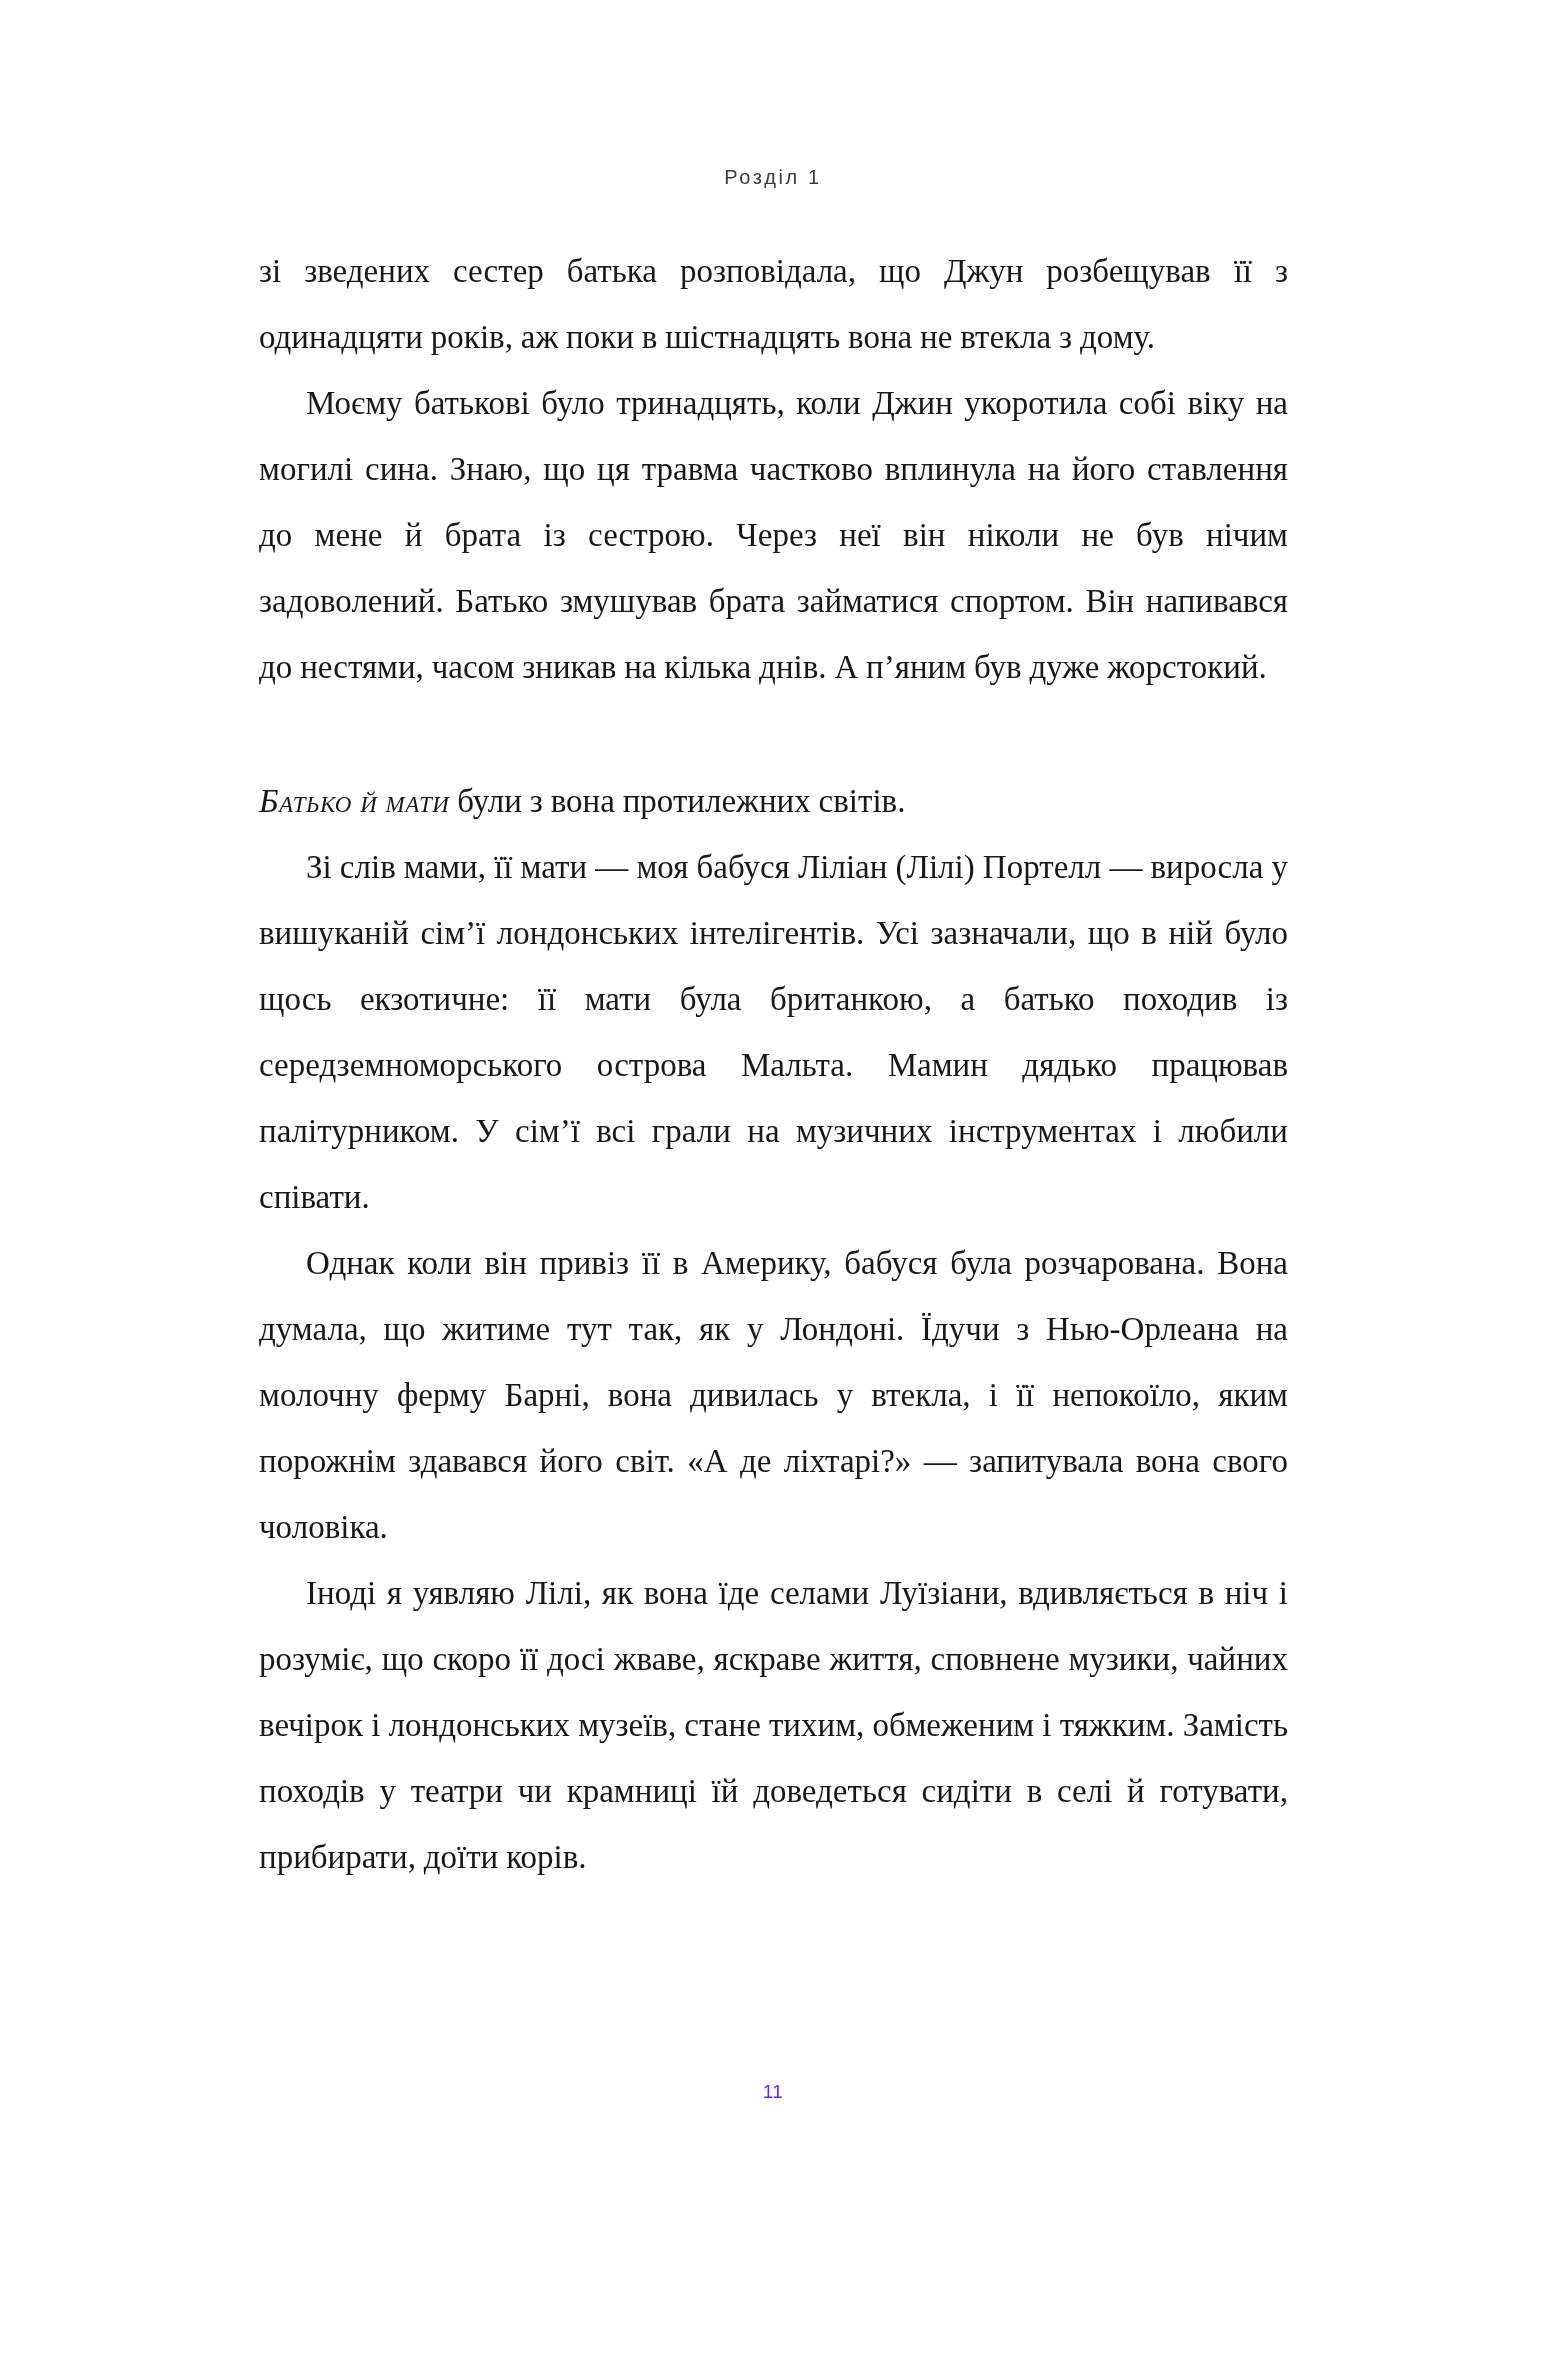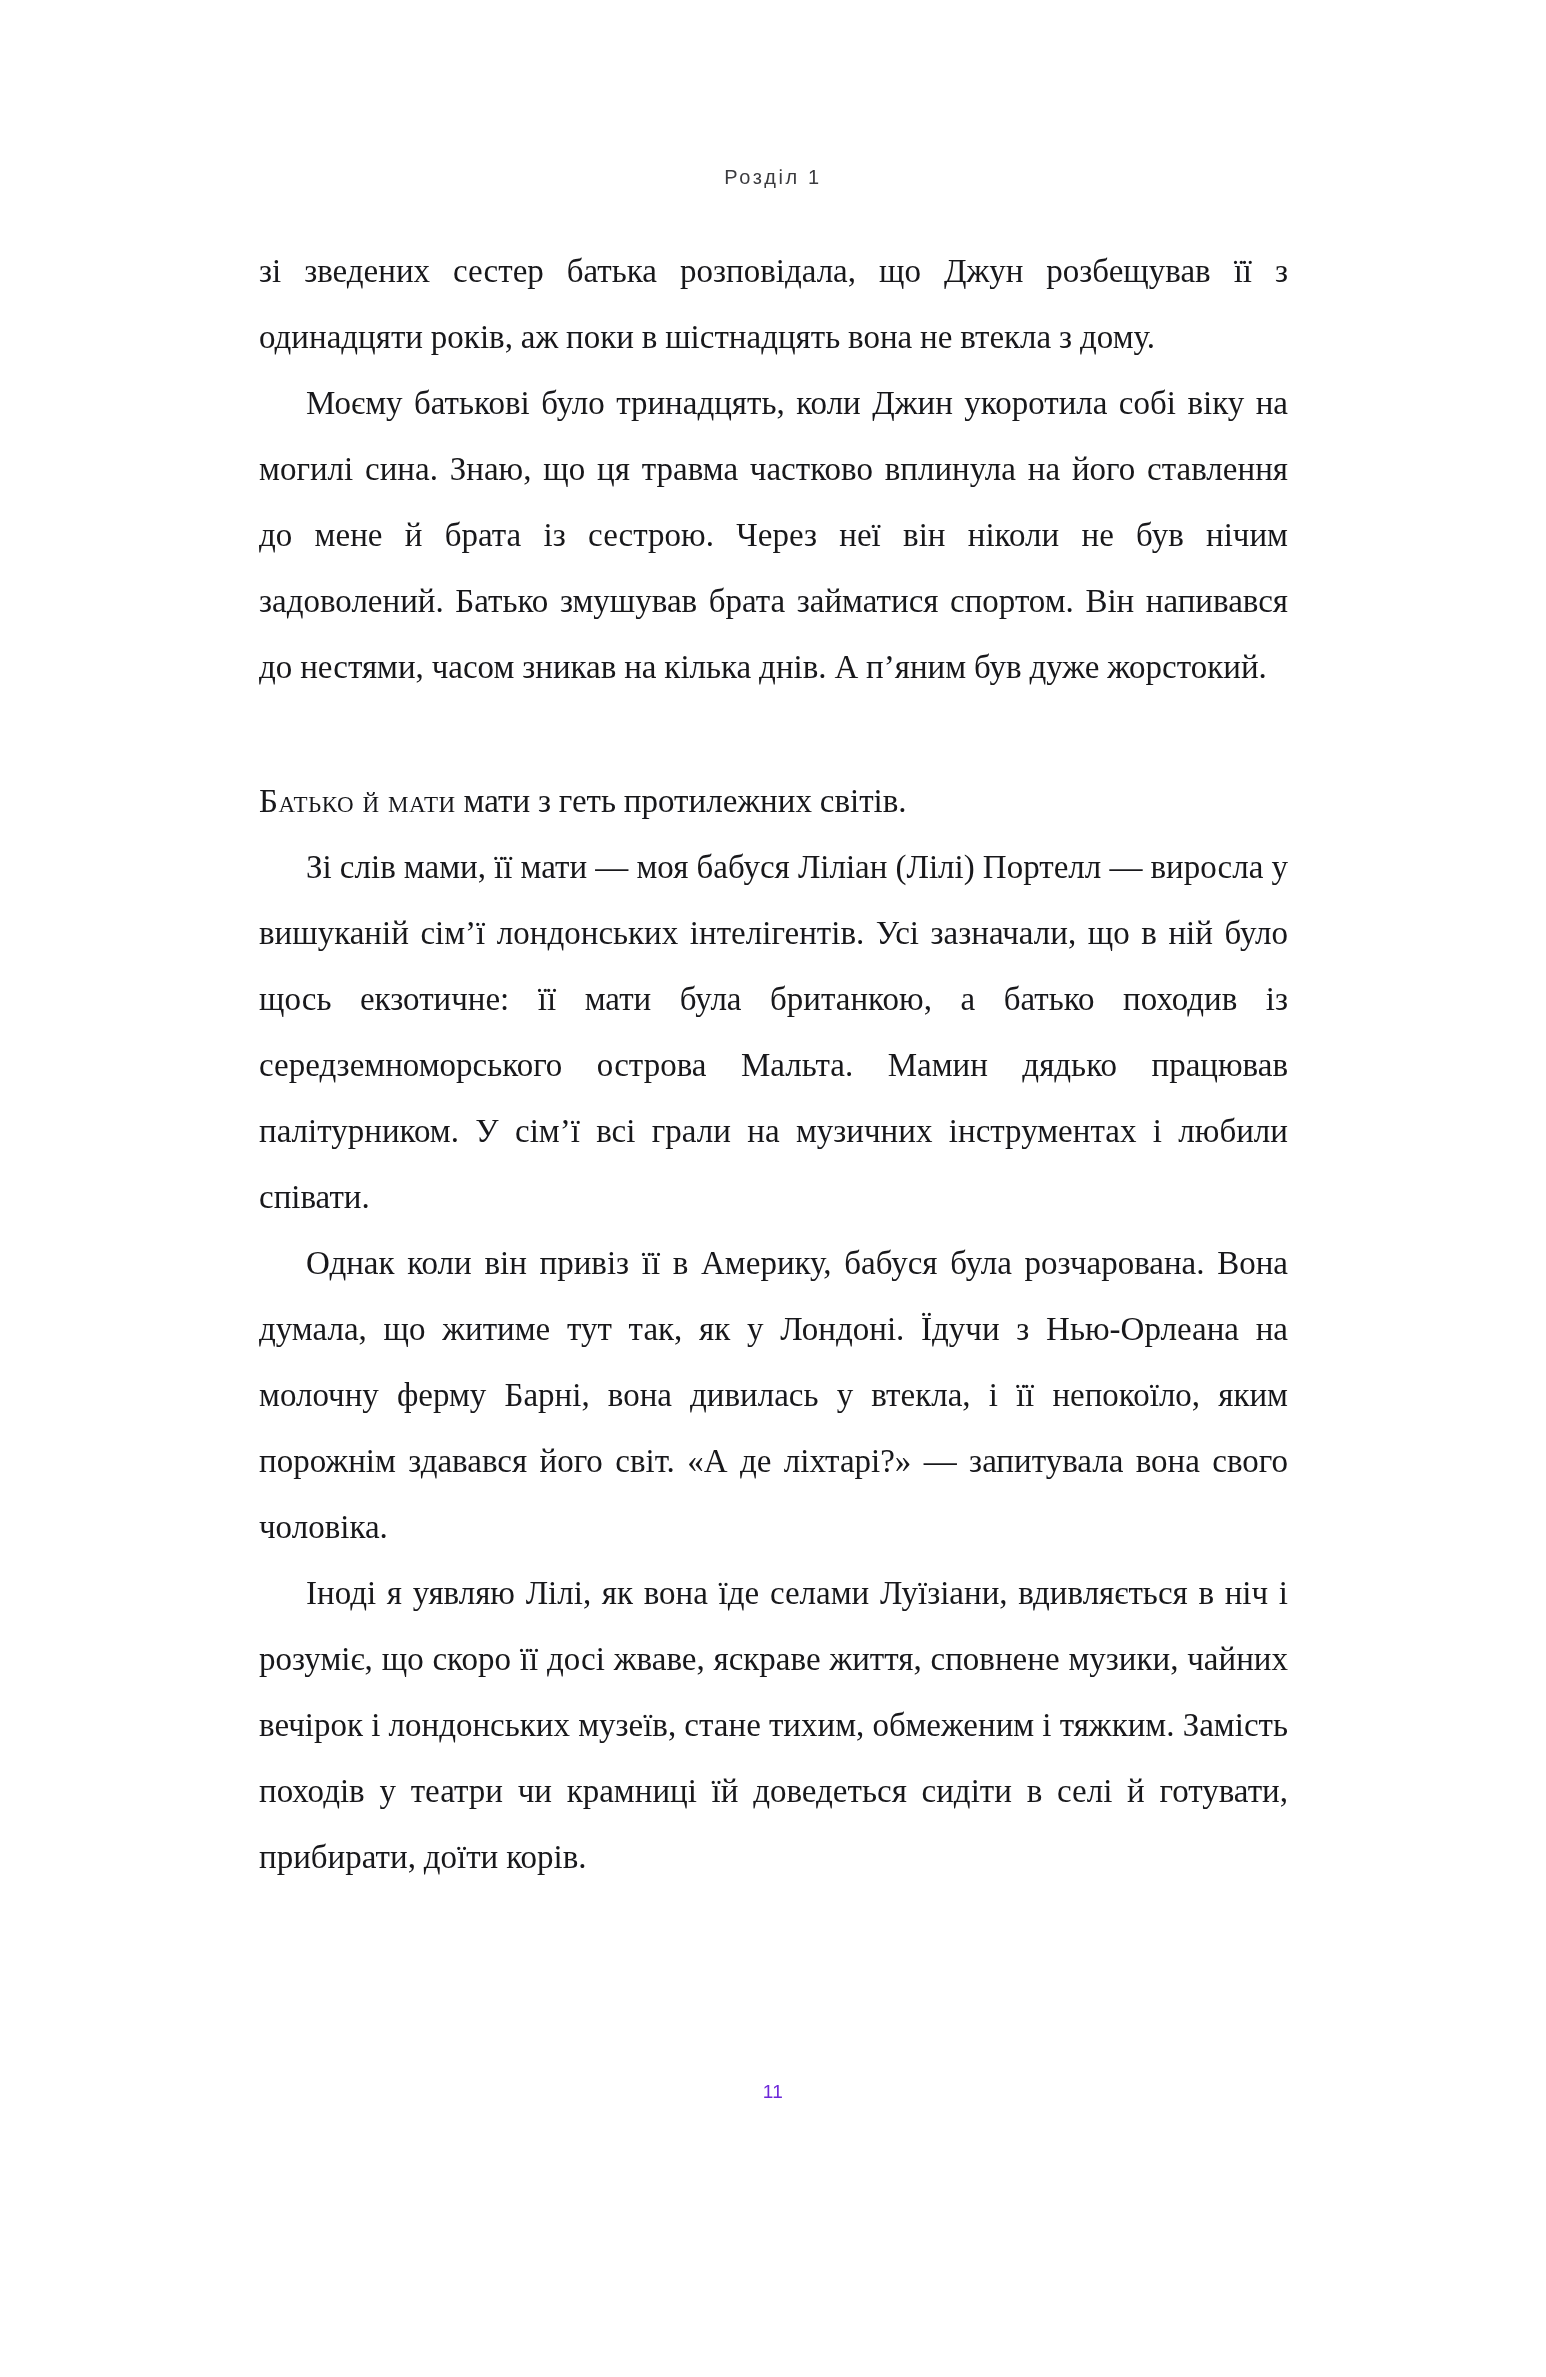--- a/index.html
+++ b/index.html
@@ -55,20 +55,21 @@
   }
   p.para.indent { text-indent: 47px; }
   p.para.noindent { text-indent: 0; }
 
   
   .section-gap { height: 68px; }
 
   .smallcaps {
     font-variant: small-caps;
     letter-spacing: 0.5px;
+    font-style: italic;
   }
 
   
   .folio {
     position: absolute;
     left: 0;
     top: 2081px;
     width: 1546px;
     text-align: center;
     font-family: "Liberation Sans", "DejaVu Sans", sans-serif;
@@ -86,21 +87,21 @@
 
   <div class="textblock">
 
     <p class="para noindent">зі зведених сестер батька розповідала, що Джун розбещував її з одинадцяти років, аж поки в шістнадцять вона не втекла з дому.</p>
 
     <p class="para indent">Моєму батькові було тринадцять, коли Джин укоротила собі віку на могилі сина. Знаю, що ця травма частково вплинула на його ставлення до мене й брата із сестрою. Через неї він ніколи не був нічим задоволений. Батько змушував брата займатися спортом. Він напивався до нестями, часом зникав на кілька днів. А п’яним був дуже жорстокий.</p>
 
 
     <div class="section-gap"></div>
 
-    <p class="para noindent"><span class="smallcaps">Батько й мати</span><span> мати з геть протилежних світів.</span></p>
+    <p class="para noindent"><span class="smallcaps">Батько й мати</span><span> були з вона протилежних світів.</span></p>
 
     <p class="para indent">Зі слів мами, її мати — моя бабуся Ліліан (Лілі) Портелл — виросла у вишуканій сім’ї лондонських інтелігентів.  Усі зазначали, що в ній було щось екзотичне: її мати була британкою, а батько походив із середземноморського острова Мальта. Мамин дядько працював палітурником. У сім’ї всі грали на музичних інструментах і любили співати.</p>
 
 
     <p class="para indent">Однак коли він привіз її в Америку, бабуся була розчарована. Вона думала, що житиме тут так, як у Лондоні. Їдучи з Нью-Орлеана на молочну ферму Барні, вона дивилась у втекла, і її непокоїло, яким порожнім здавався його світ. «А де ліхтарі?» — запитувала вона свого чоловіка.</p>
 
     <p class="para indent">Іноді я уявляю Лілі, як вона їде селами Луїзіани, вдивляється в ніч і розуміє, що скоро її досі жваве, яскраве життя, сповнене музики, чайних вечірок і лондонських музеїв, стане тихим, обмеженим і тяжким. Замість походів у театри чи крамниці їй доведеться сидіти в селі й готувати, прибирати, доїти корів.</p>
 
   </div>
 

